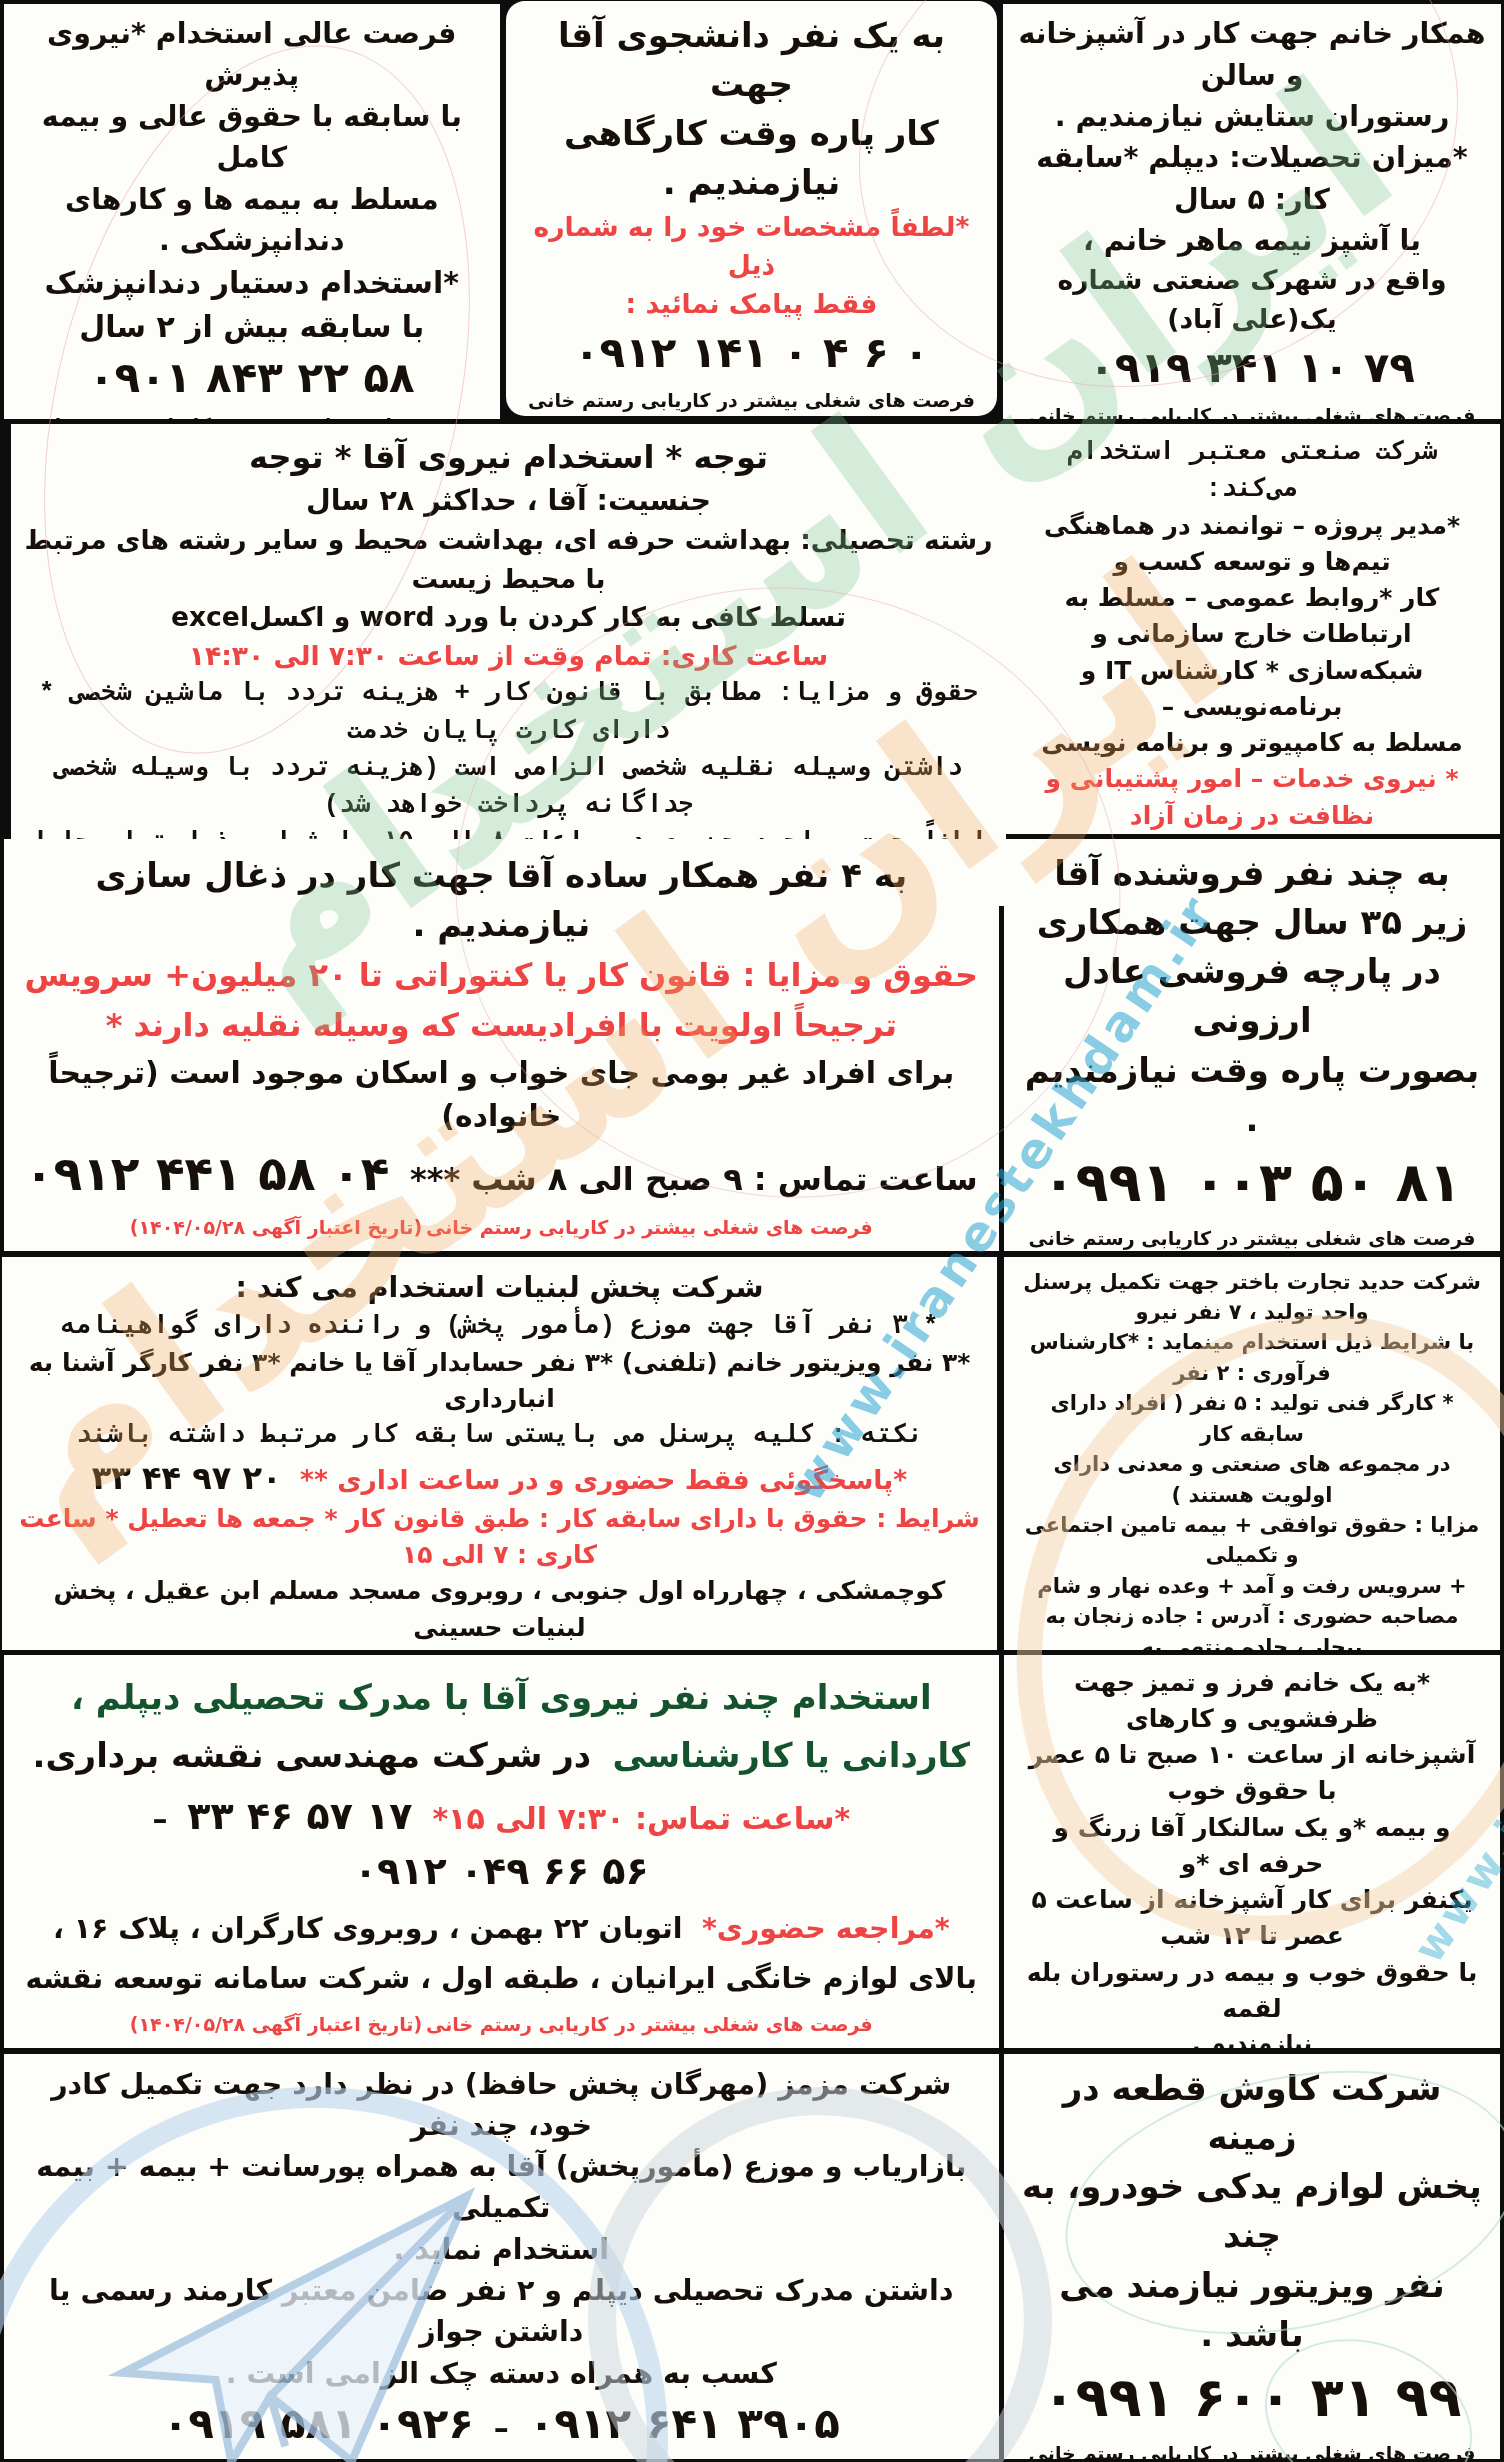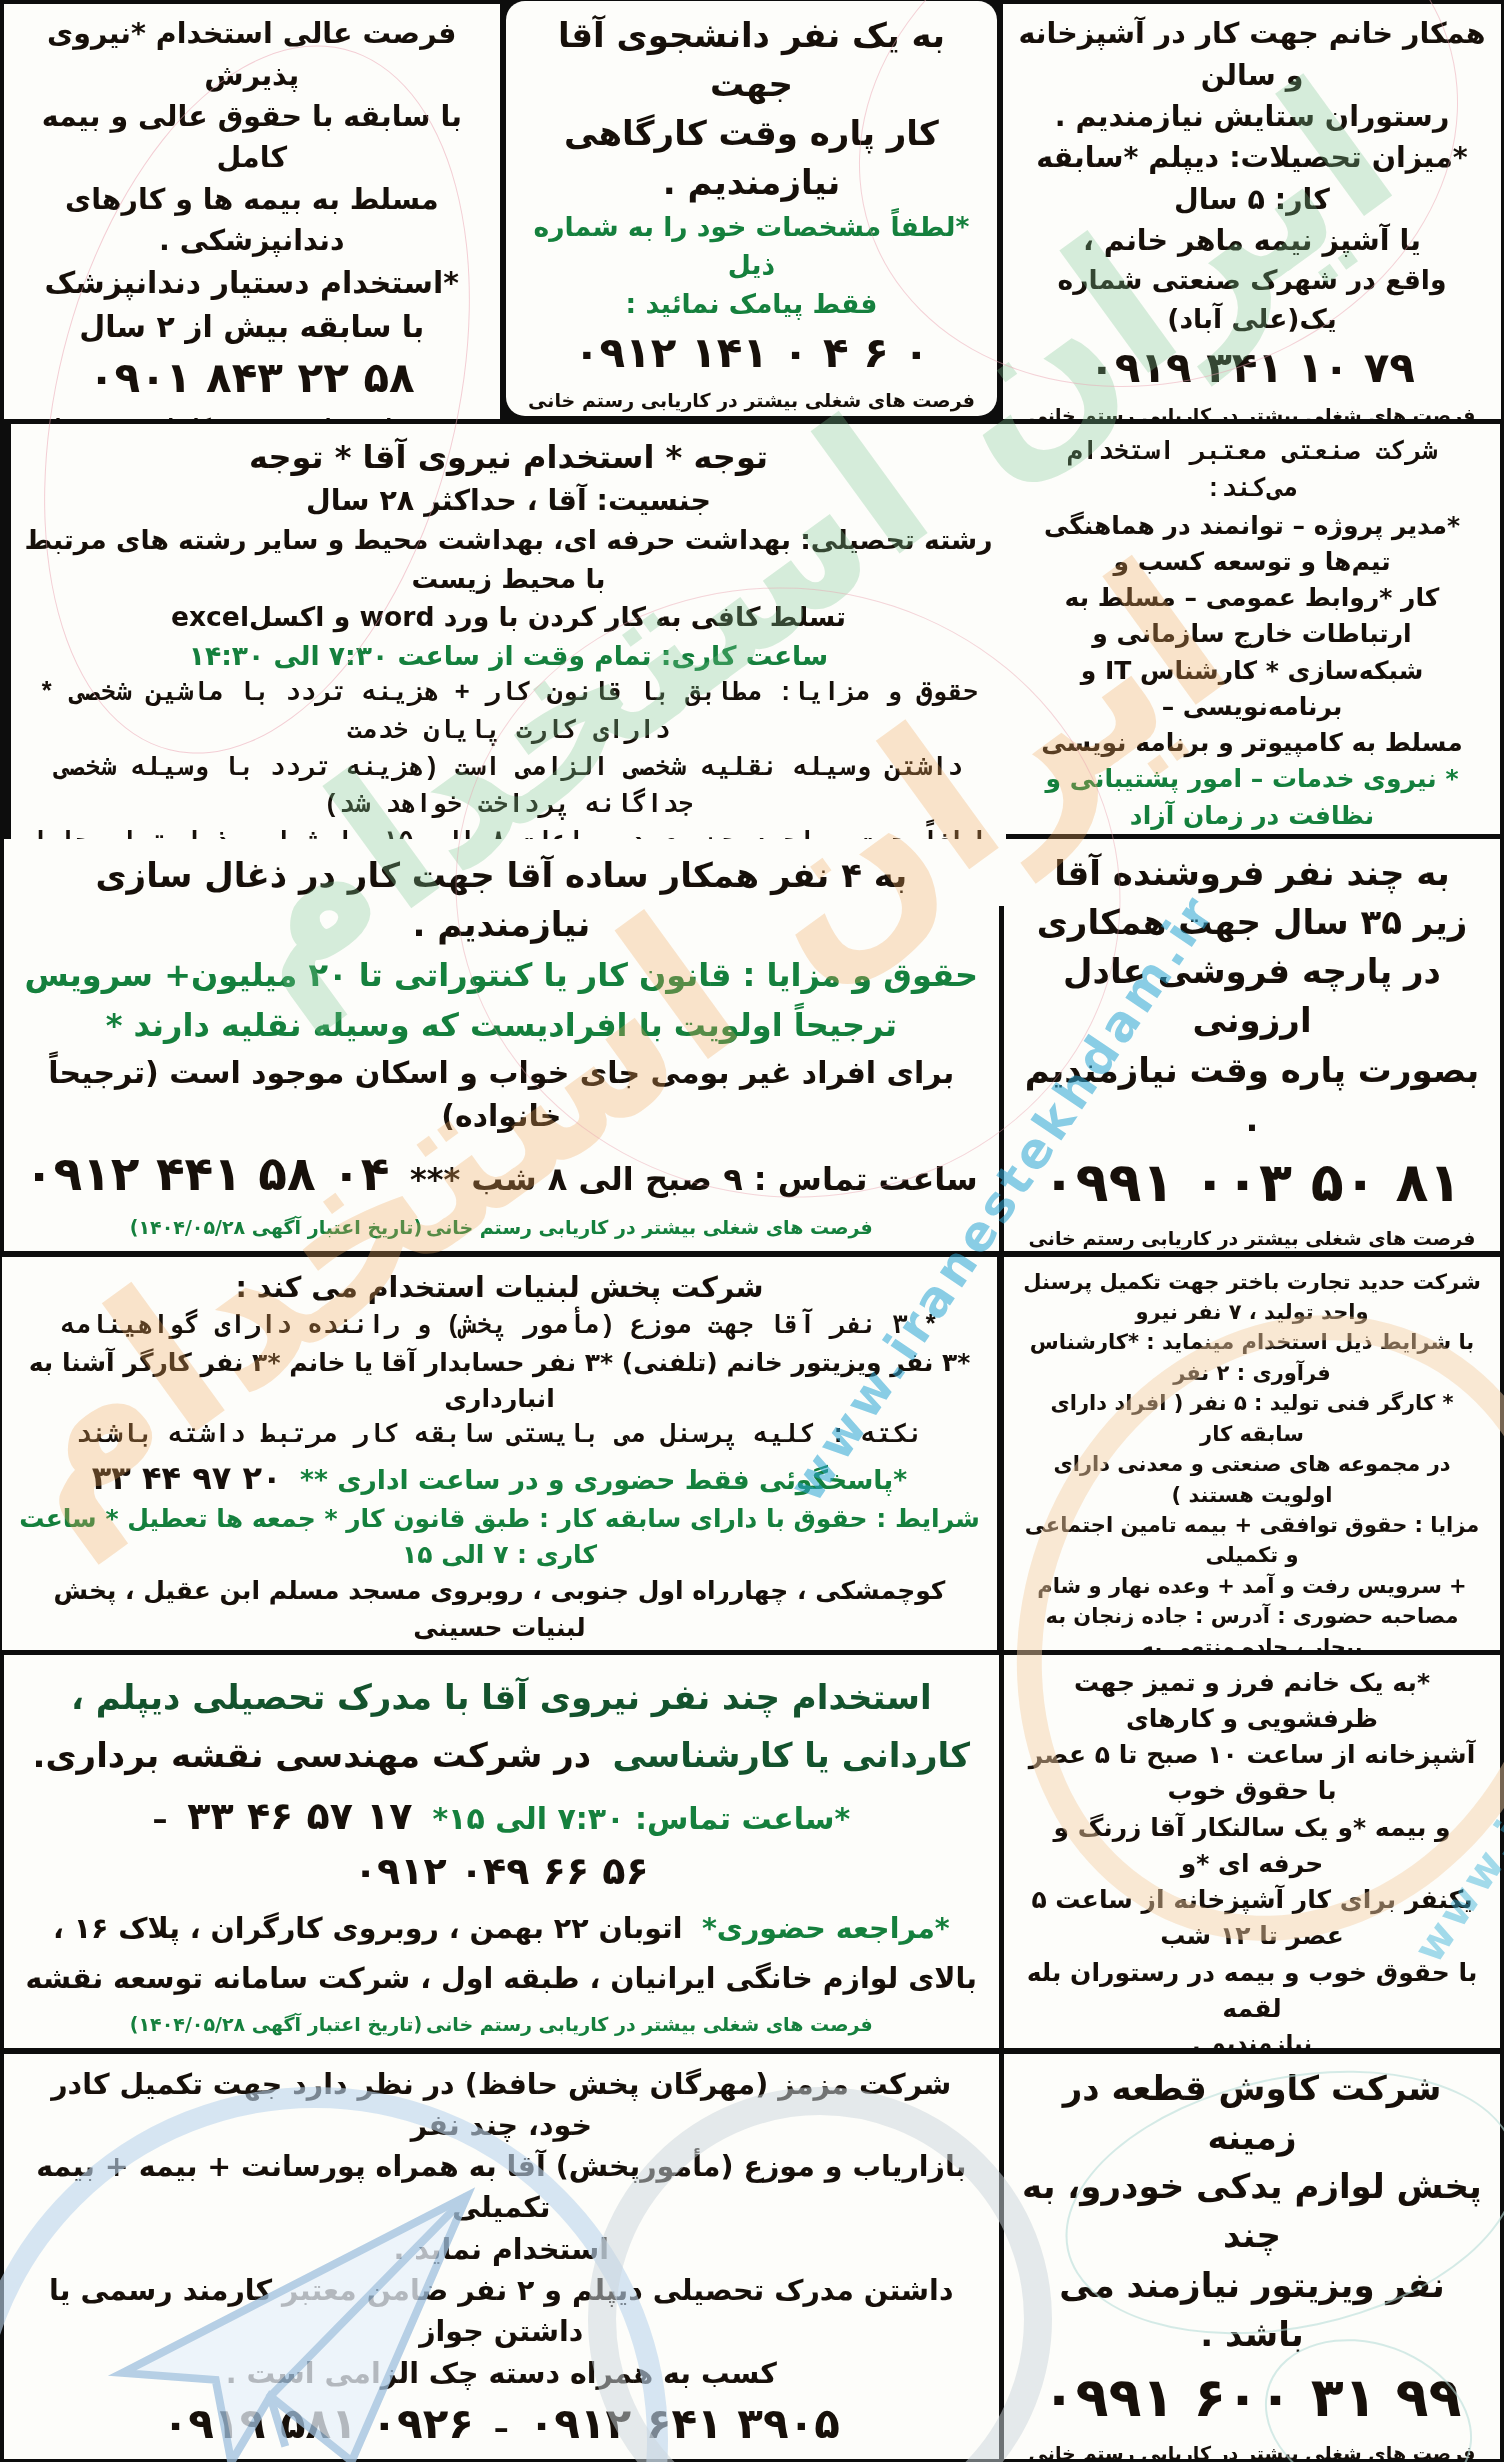--- a/index.html
+++ b/index.html
@@ -14,21 +14,21 @@
   .content{flex:1;display:flex;flex-direction:column;justify-content:space-evenly;position:relative;}
   .ln{display:block;line-height:1.45;}
   .ln > span{margin:0 4.7px;}
   
   .s22{font-size:21px;} .s24{font-size:23px;} .s26{font-size:25px;} .s27{font-size:25.6px;font-family:Liberation Mono, monospace;}
   .s28{font-size:26.6px;} .s30{font-size:28.5px;} .s32{font-size:30px;} .s34{font-size:32px;}
   .s36{font-size:34px;} .s40{font-size:38px;}
   .ph44{font-size:42px;letter-spacing:1.9px;} .ph48{font-size:54px;letter-spacing:2.8px;}
   .ph50{font-size:47px;letter-spacing:2.8px;} .phsp{letter-spacing:8.5px;}
   .num{direction:ltr;unicode-bidi:isolate;display:inline-block;}
-  .maroon{color:#15803d;}
+  .maroon{color:#ef4444;}
   .redttl{color:#14532d;}
   .foot{font-size:19px;line-height:1.5;margin-top:1.9px;}
   .foot span{margin:0 1.9px;}
   
   .wm{position:absolute;pointer-events:none;z-index:5;}
   .wm-text{font-weight:bold;white-space:nowrap;}
   .wm-ellipse{border-radius:50%;}
   svg{display:block;}
 </style>
 </head>

